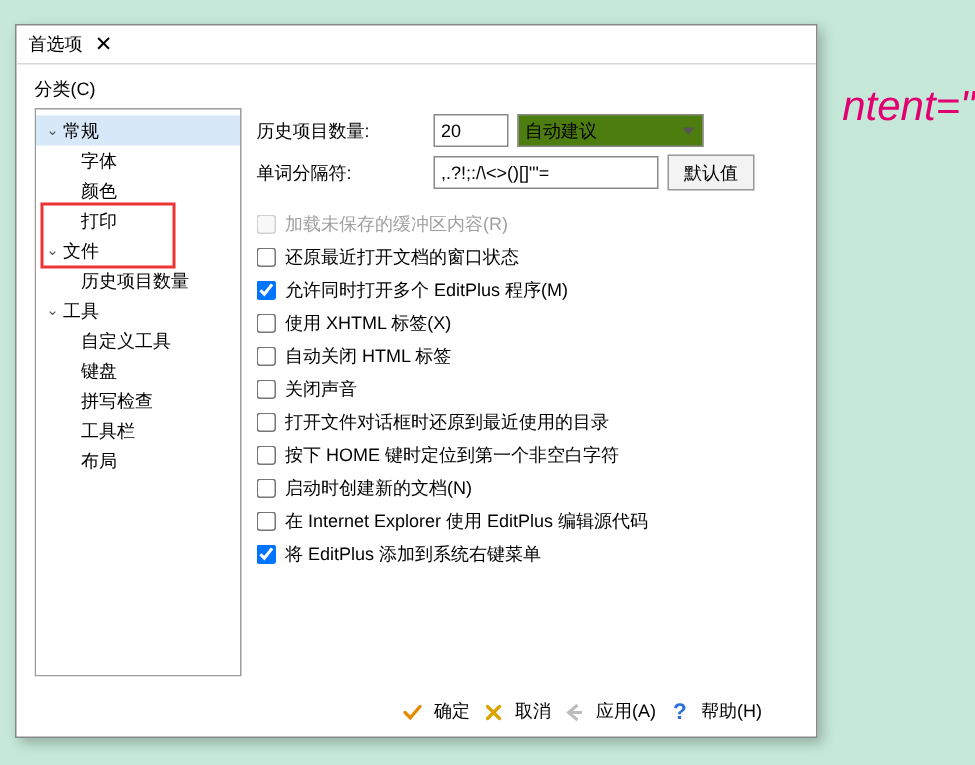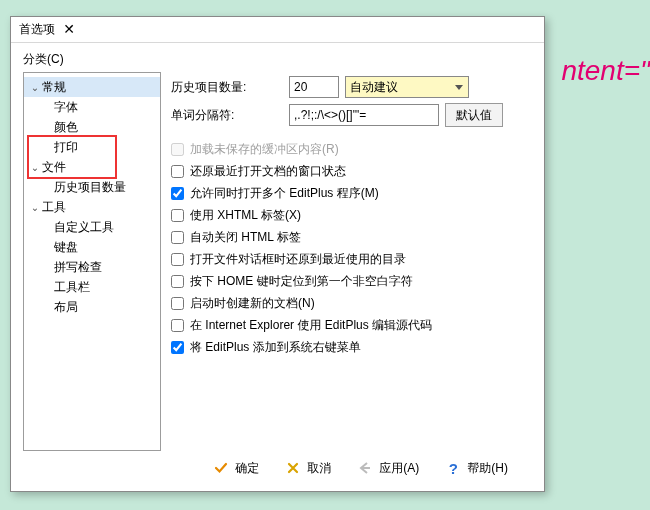--- a/index.html
+++ b/index.html
@@ -16,29 +16,29 @@
   .tree-row.sel { background: #d7e8f8; }
   .tree-row.lvl1 { padding-left: 30px; }
   .tree-row.top { padding-left: 4px; }
   .expander { width: 14px; text-align: center; font-size: 10px; color: #555; display: inline-block; }
   .redbox { position: absolute; border: 2px solid #e33; pointer-events: none; }
   .right { flex: 1; font-size: 12px; display: flex; flex-direction: column; gap: 2px; padding-top: 2px; }
   .form-row { display: flex; align-items: center; height: 26px; gap: 6px; }
   .form-row label { width: 112px; }
   .numbox, .combo, .txt { height: 22px; border: 1px solid #888; font-size: 12px; padding: 0 4px; background: #fff; }
   .numbox { width: 50px; }
-  .combo { width: 124px; appearance: none; background: #fef9c3; padding-right: 16px; position: relative; }
+  .combo { width: 124px; appearance: none; background: #4d7c0f; padding-right: 16px; position: relative; }
   .combo-wrap { position: relative; display: inline-block; }
   .combo-wrap::after { content: ""; position: absolute; right: 6px; top: 9px; border-left: 4px solid transparent; border-right: 4px solid transparent; border-top: 5px solid #555; pointer-events: none; }
   .txt { width: 150px; }
   .btn-sm { height: 24px; padding: 0 10px; font-size: 12px; border: 1px solid #999; background: #f3f3f3; cursor: pointer; }
   .chk-row { display: flex; align-items: center; height: 22px; gap: 6px; }
   .chk-row input { width: 13px; height: 13px; margin: 0; }
   .chk-row.disabled { color: #a0a0a0; }
-  .buttons { display: flex; justify-content: flex-end; align-items: center; gap: 18px; height: 34px; padding-right: 4px; font-size: 12px; }
+  .buttons { display: flex; justify-content: flex-end; align-items: flex-end; height: 34px; padding-right: 4px; font-size: 12px; }
   .dlg-btn { display: flex; align-items: center; gap: 6px; cursor: pointer; padding: 2px 4px; }
   .dlg-btn.disabled { color: #000000; cursor: default; }
   .ico { width: 16px; height: 16px; display: inline-flex; align-items: center; justify-content: center; }
 </style>
 </head>
 <body>
 
 <div class="bg-code">ntent="</div>
 
 <div class="dialog">
@@ -124,20 +124,24 @@
             <div class="chk-row">
               <input type="checkbox" style="">
               <span>使用 XHTML 标签(X)</span>
             </div>
             <div class="chk-row">
               <input type="checkbox" style="">
               <span>自动关闭 HTML 标签</span>
             </div>
             <div class="chk-row">
               <input type="checkbox" style="">
+              <span>关闭声音</span>
+            </div>
+            <div class="chk-row">
+              <input type="checkbox" style="">
               <span>打开文件对话框时还原到最近使用的目录</span>
             </div>
             <div class="chk-row">
               <input type="checkbox" style="">
               <span>按下 HOME 键时定位到第一个非空白字符</span>
             </div>
             <div class="chk-row">
               <input type="checkbox" style="">
               <span>启动时创建新的文档(N)</span>
             </div>

